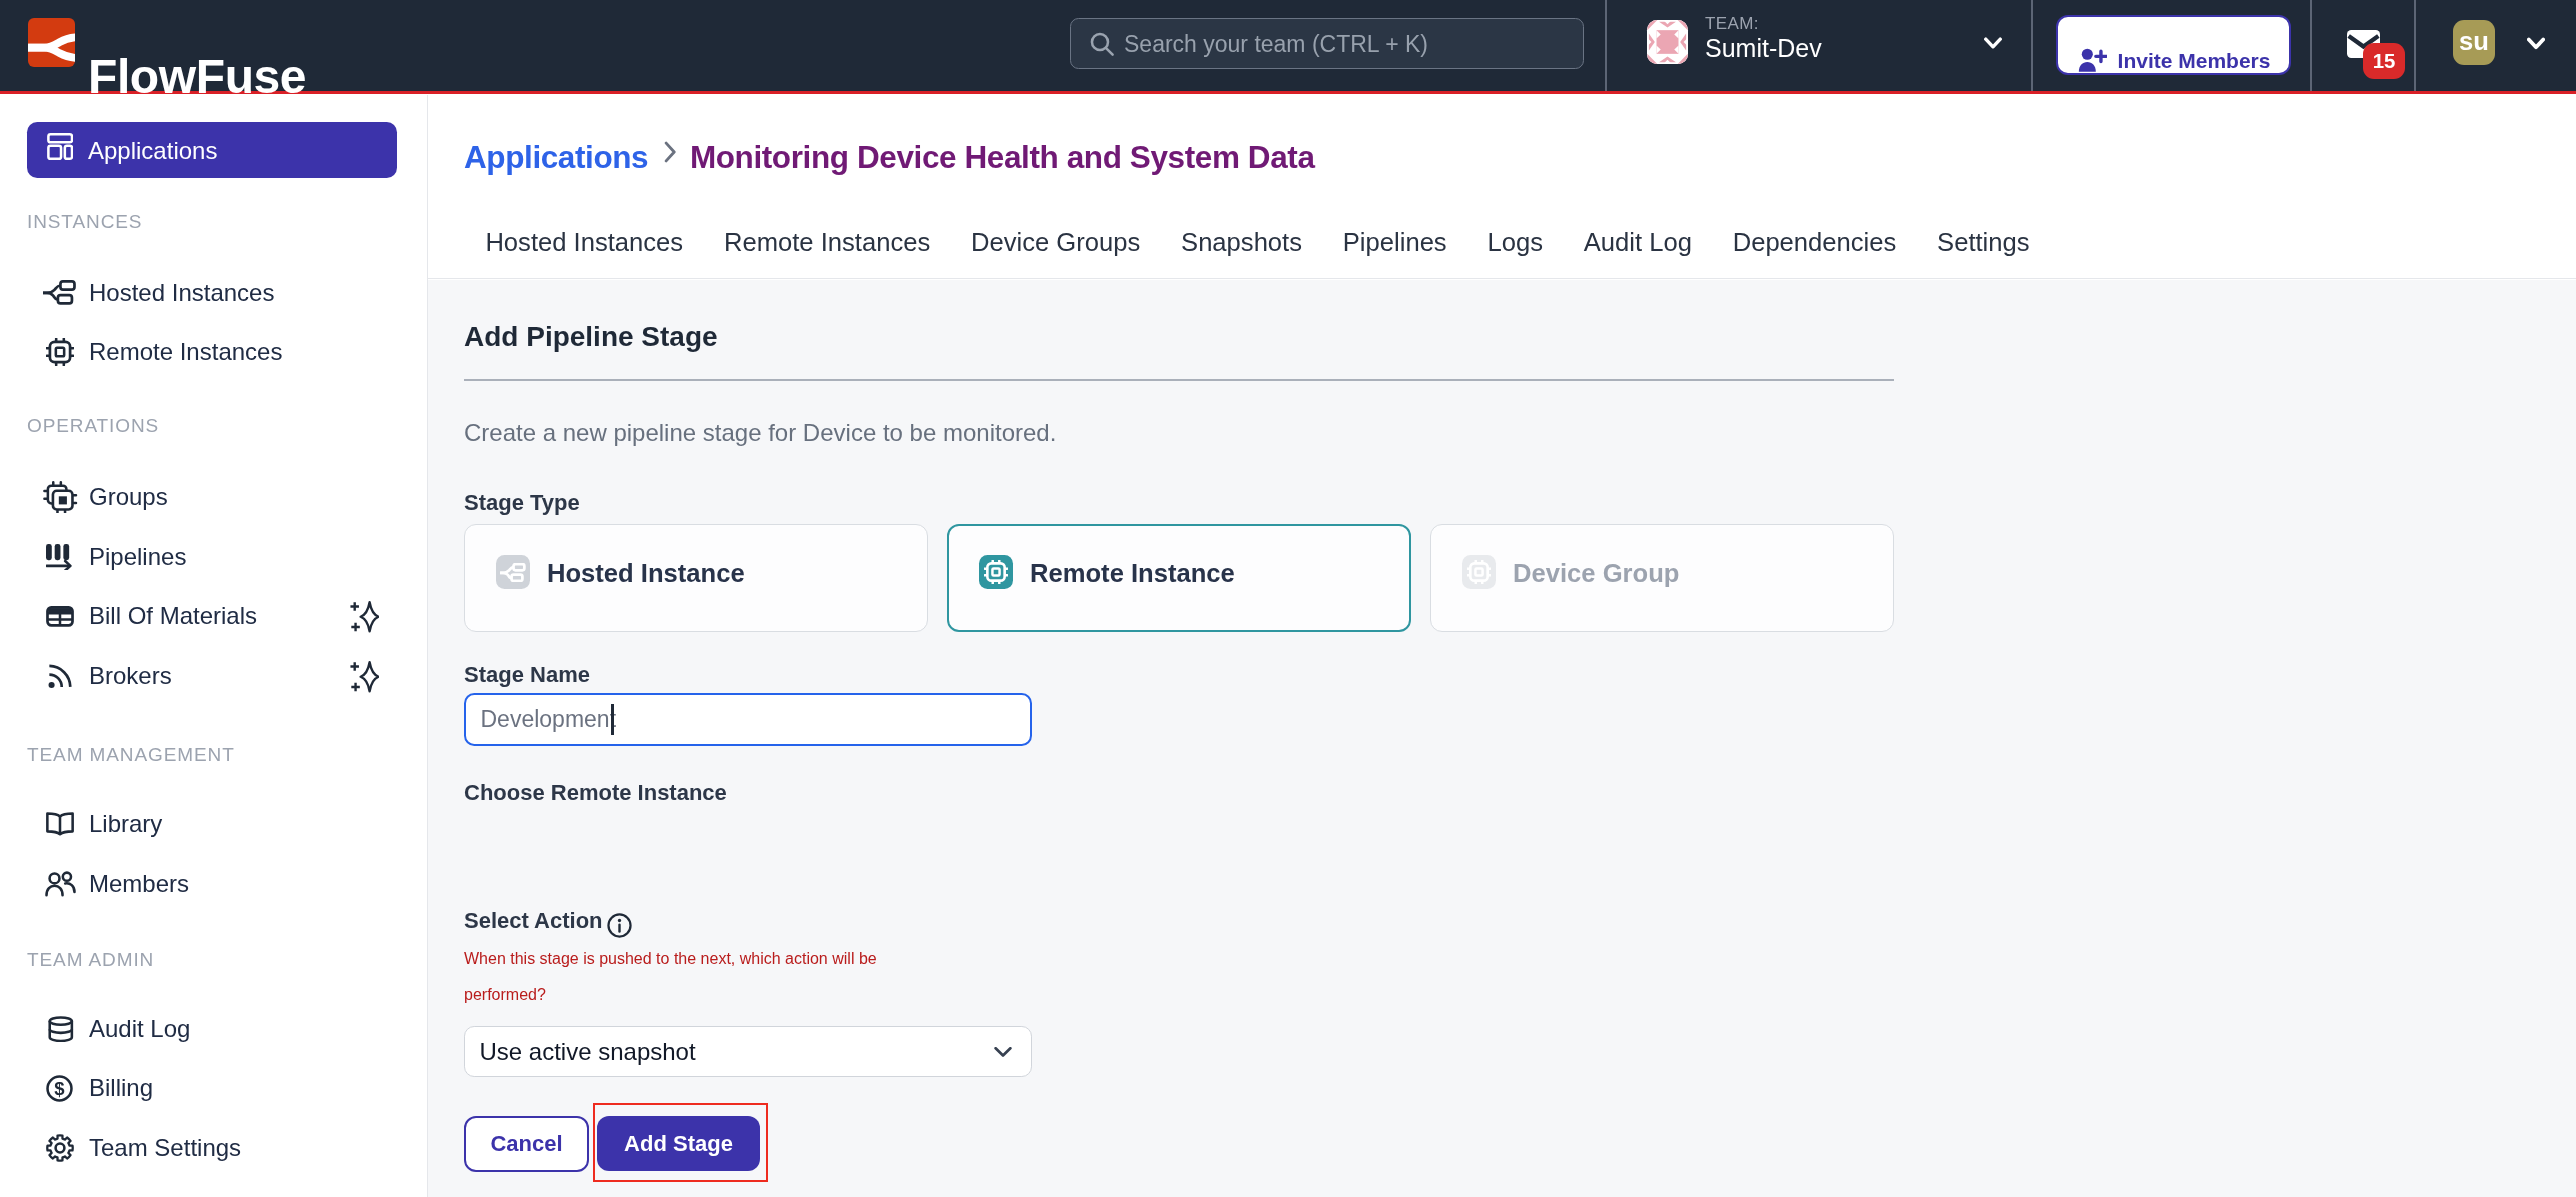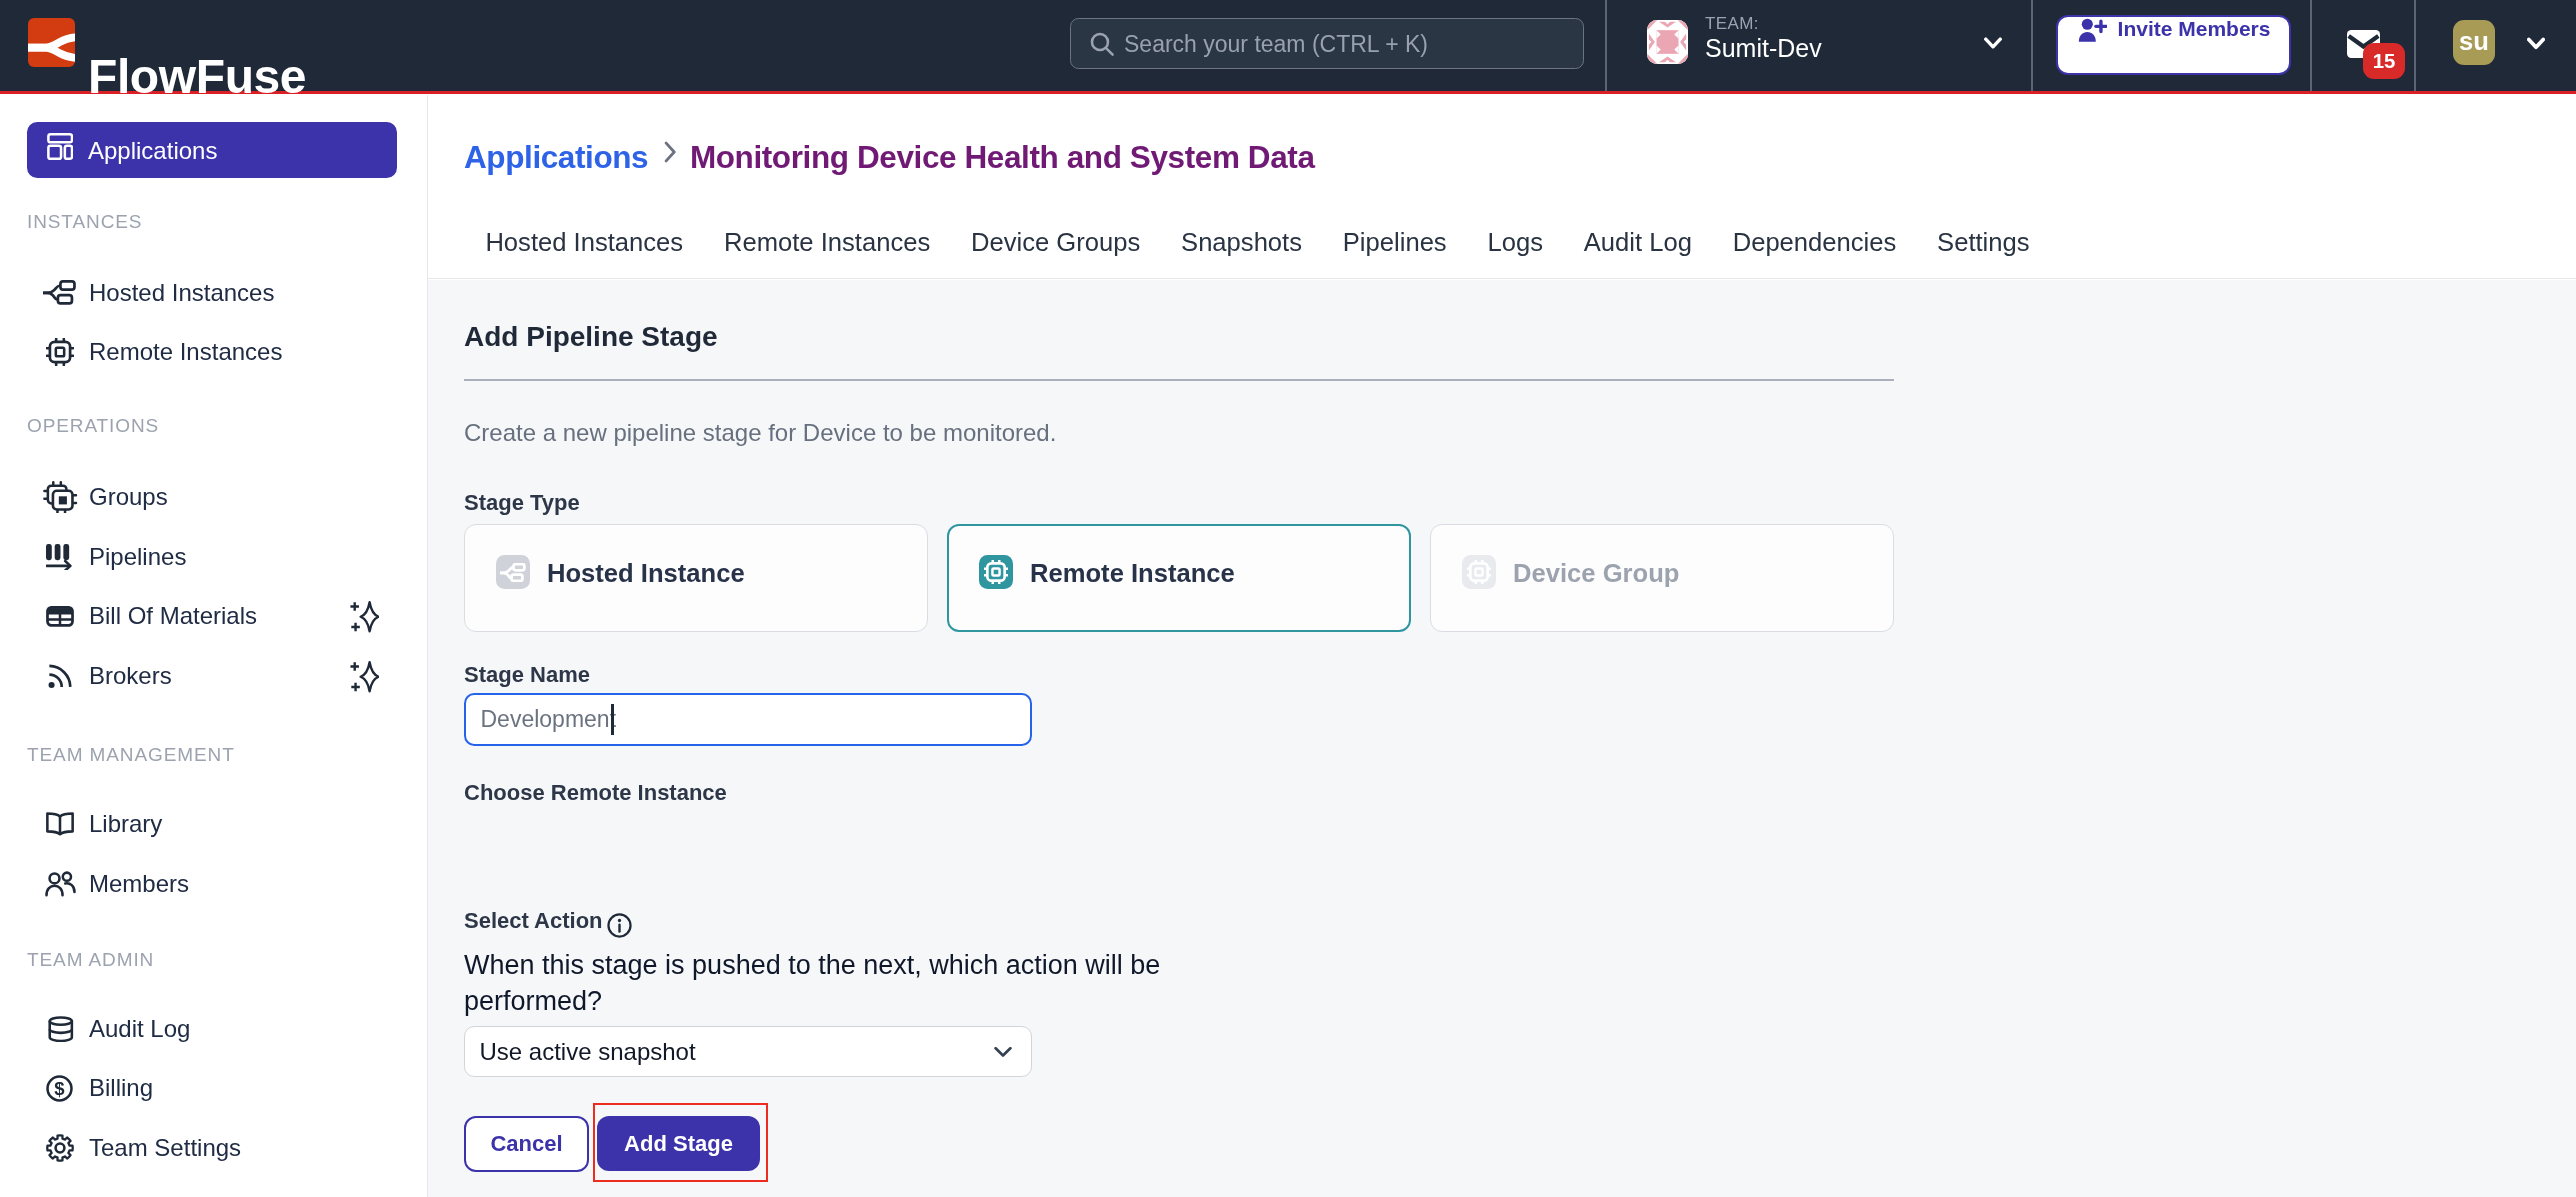--- a/index.html
+++ b/index.html
@@ -9,21 +9,21 @@
   .navbar { position:absolute; left:0; top:0; width:2576px; height:91px; background:#1f2937; }
   .redline { position:absolute; left:0; top:91px; width:2576px; height:3.4px; background:#d92027; }
   .logo-box { position:absolute; left:28px; top:18px; width:47px; height:49px; border-radius:6px; background:#d33b10; }
   .brand { position:absolute; left:88px; top:13.6px; font-size:48px; font-weight:700; color:#fff; letter-spacing:-0.4px;margin-top:35px; }
   .search { position:absolute; left:1070px; top:18px; width:514px; height:51px; background:#2b3645; border:1.7px solid #6a7484; border-radius:8.5px; }
   .search-ph { position:absolute; left:53px; top:12px; font-size:23px; color:#98a1ad; }
   .nav-div { position:absolute; top:0; width:1.7px; height:91px; background:#5c6575; }
   .team-av { position:absolute; left:1647px; top:19.6px; width:41px; height:44px; border-radius:10.2px; background:#fff; overflow:hidden; }
   .team-label { position:absolute; left:1705px; top:13.6px; font-size:17px; color:#9ca3af; letter-spacing:0.4px; }
   .team-name { position:absolute; left:1705px; top:34px; font-size:25px; color:#fff; font-weight:400; }
-  .invite { position:absolute; left:2056px; top:15.3px; width:235px; height:60px; background:#fff; border:2.6px solid #3c33aa; border-radius:12px; display:flex; align-items:flex-start; justify-content:center; gap:11px; }
+  .invite { position:absolute; left:2056px; top:15.3px; width:235px; height:60px; background:#fff; border:2.6px solid #3c33aa; border-radius:12px; display:flex; align-items:flex-end; justify-content:center; gap:11px; }
   .invite span { color:#3c33aa; font-size:21px; font-weight:700; }
   .su-av { position:absolute; left:2453px; top:20.4px; width:42px; height:45px; border-radius:11px; background:#a79b56; color:#fff; font-size:25.6px; font-weight:700; text-align:center; line-height:43px; }
   .badge { position:absolute; left:2363px; top:43px; width:42px; height:36px; background:#d92a2a; border-radius:11px; color:#fff; font-size:20.4px; font-weight:700; text-align:center; line-height:36px; }
   
   .sidebar { position:absolute; left:0; top:95px; width:428px; height:1103px; background:#fff; border-right:1.7px solid #e5e7eb; }
   .side-btn { position:absolute; left:27px; top:27px; width:370px; height:56px; background:#3c33aa; border-radius:10.2px; color:#fff; }
   .side-btn .txt { position:absolute; left:61px; top:14.5px; font-size:24px; color:#fff; }
   .sec { position:absolute; left:27px; font-size:19px; letter-spacing:0.9px; color:#9ca3af; }
   .item { position:absolute; left:43px; height:34px; display:flex; align-items:center; color:#202c44; }
   .item .txt { position:absolute; left:46px; font-size:24px; white-space:nowrap; }
@@ -39,21 +39,21 @@
   .main { position:absolute; left:428px; top:280px; width:2148px; height:917px; background:#f6f7f9; }
   .h1 { position:absolute; left:36px; top:41px; font-size:28px; font-weight:700; color:#1f2937; }
   .hr { position:absolute; left:36px; top:99px; width:1430px; height:1.7px; background:#aab0ba; }
   .desc { position:absolute; left:36px; top:139px; font-size:24px; color:#67707e; }
   .label { position:absolute; left:36px; font-size:22px; font-weight:700; color:#2d3748; }
   .card { position:absolute; top:244px; width:464px; height:108px; background:#fdfdfe; border:1.7px solid #d9dde2; border-radius:12px; }
   .card .badge-ic { position:absolute; left:31px; top:30px; width:34px; height:34px; border-radius:8.5px; }
   .card .ctxt { position:absolute; left:82px; top:34px; font-size:25.6px; font-weight:600; color:#28334a; }
   .input { position:absolute; left:36px; width:568px; background:#fff; }
   .ctrl-txt { position:absolute; left:14.5px; font-size:24px; color:#111827; }
-  .para { position:absolute; left:36px; font-size:27px; color:#0f172a; }
+  .para { position:absolute; left:36px; font-size:16px; color:#b91c1c; }
   .btn { position:absolute; border-radius:12px; font-size:22px; font-weight:700; text-align:center; }
 </style>
 </head>
 <body>
 <div class="navbar"></div>
 <div class="redline"></div>
 <div class="logo-box">
   <svg width="47" height="49" viewBox="0 0 55 57" fill="none">
     <path d="M-1,34.5 H19 C27,34.5 31,31.5 37,28 C43,24.6 49,23 56,22.5" stroke="#fff" stroke-width="9"></path>
     <path d="M-1,34.5 H19 C27,34.5 31,37.5 37,41 C43,44.4 49,46 56,46.5" stroke="#fff" stroke-width="9"></path>

